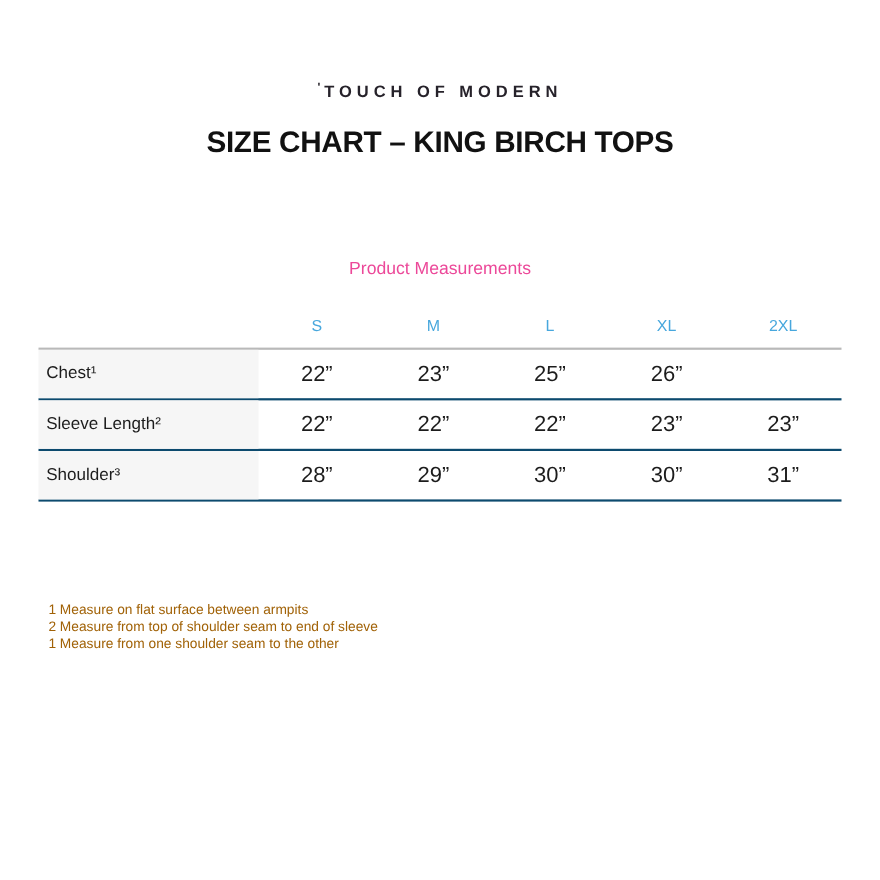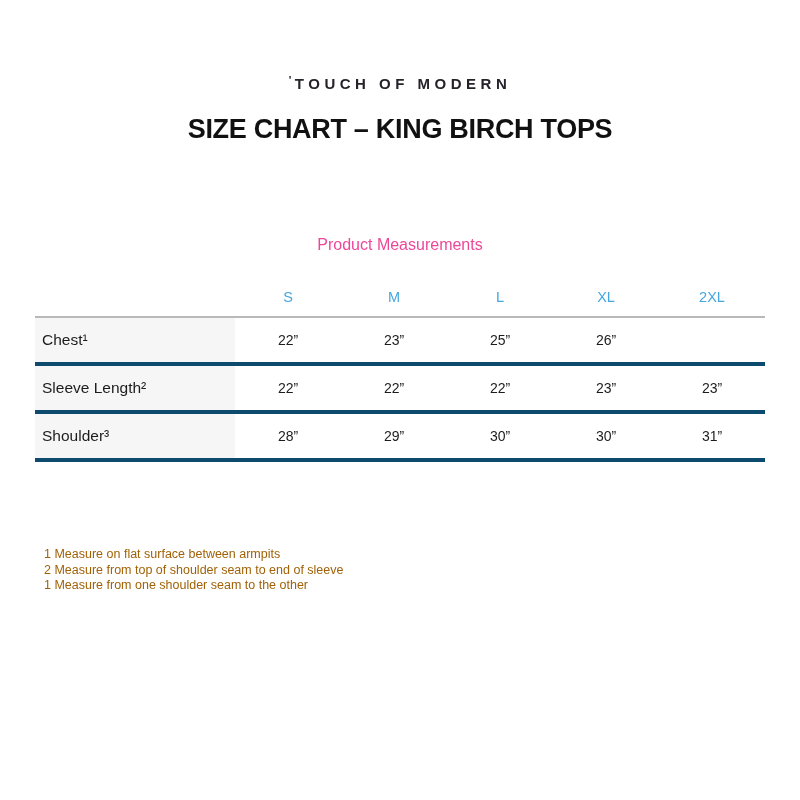--- a/index.html
+++ b/index.html
@@ -63,27 +63,27 @@
   }
   .th {
     display: flex;
     align-items: center;
     justify-content: center;
     color: #47a7dd;
     font-size: 14.5px;
   }
   .row {
     height: 44px;
-    border-bottom: 4px solid #0c4a6e;
+    border-bottom: 2px solid #0c4a6e;
   }
   .td {
     display: flex;
     align-items: center;
     justify-content: center;
-    font-size: 14px;
+    font-size: 20px;
     color: #1c1c1c;
   }
   .label-cell {
     justify-content: flex-start;
     background: #f6f6f6;
     padding-left: 7px;
     font-size: 15.5px;
   }
   .footnotes {
     position: absolute;

